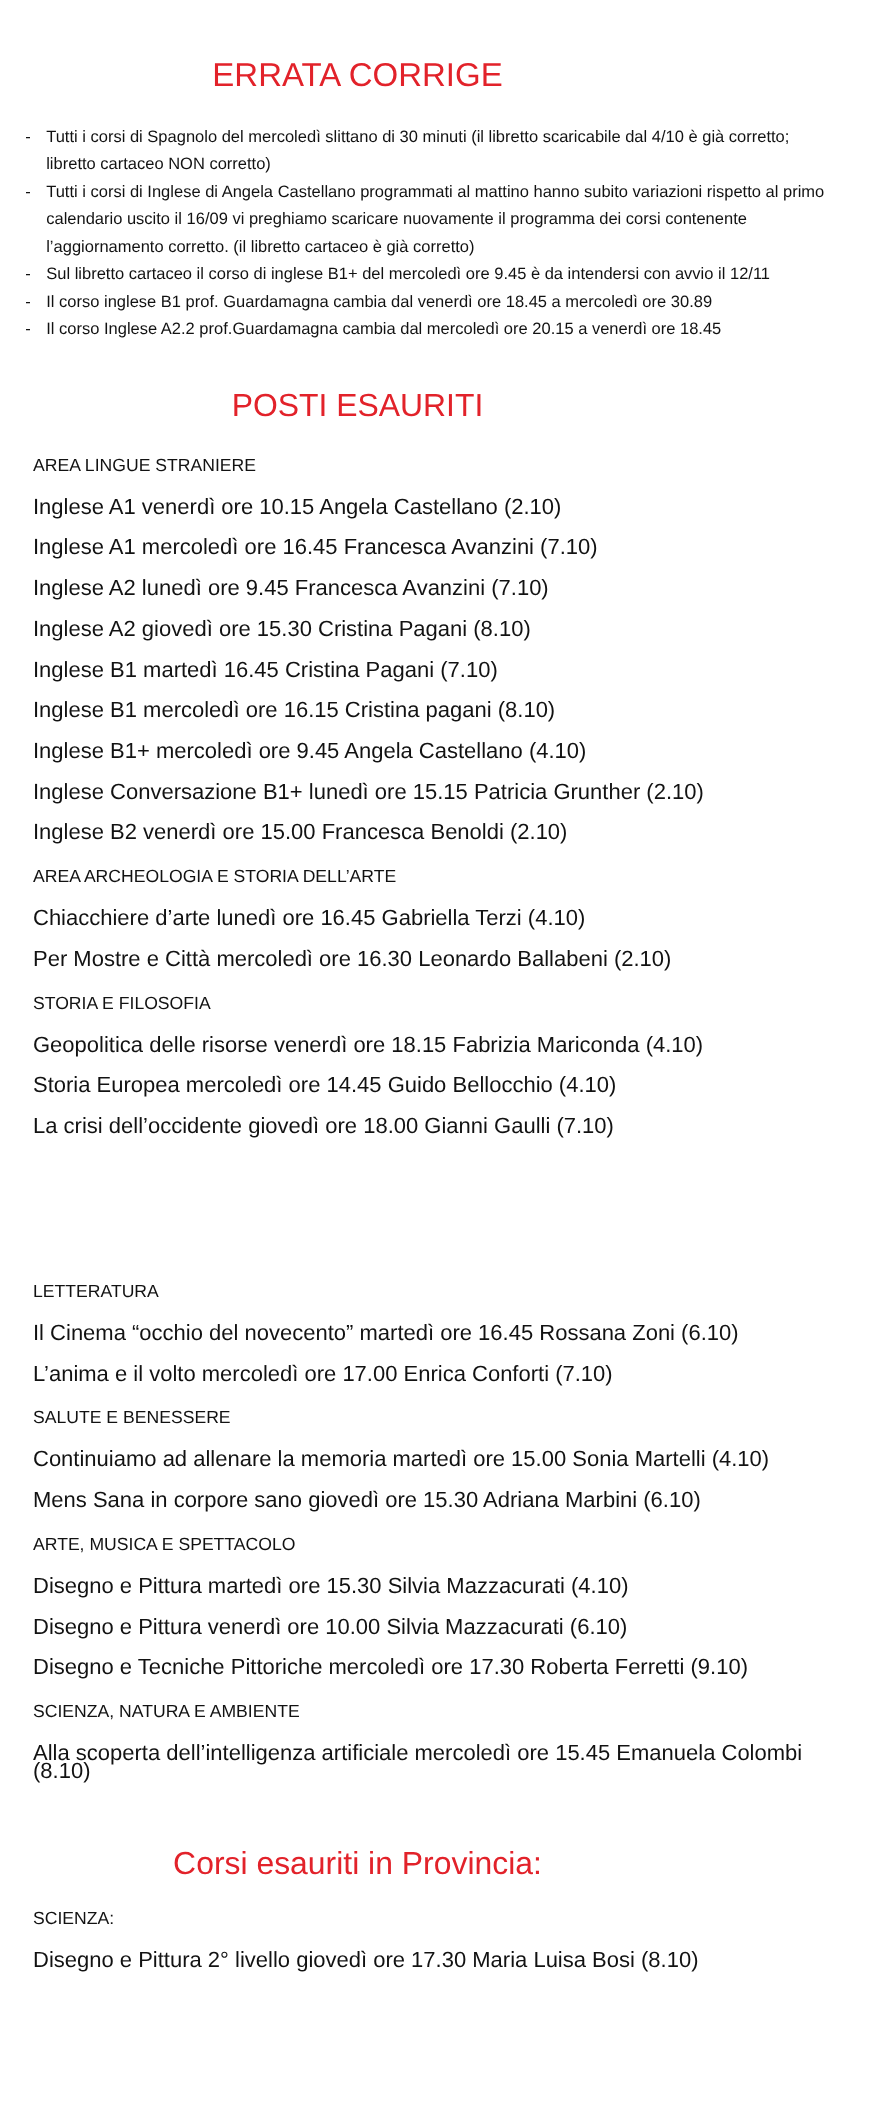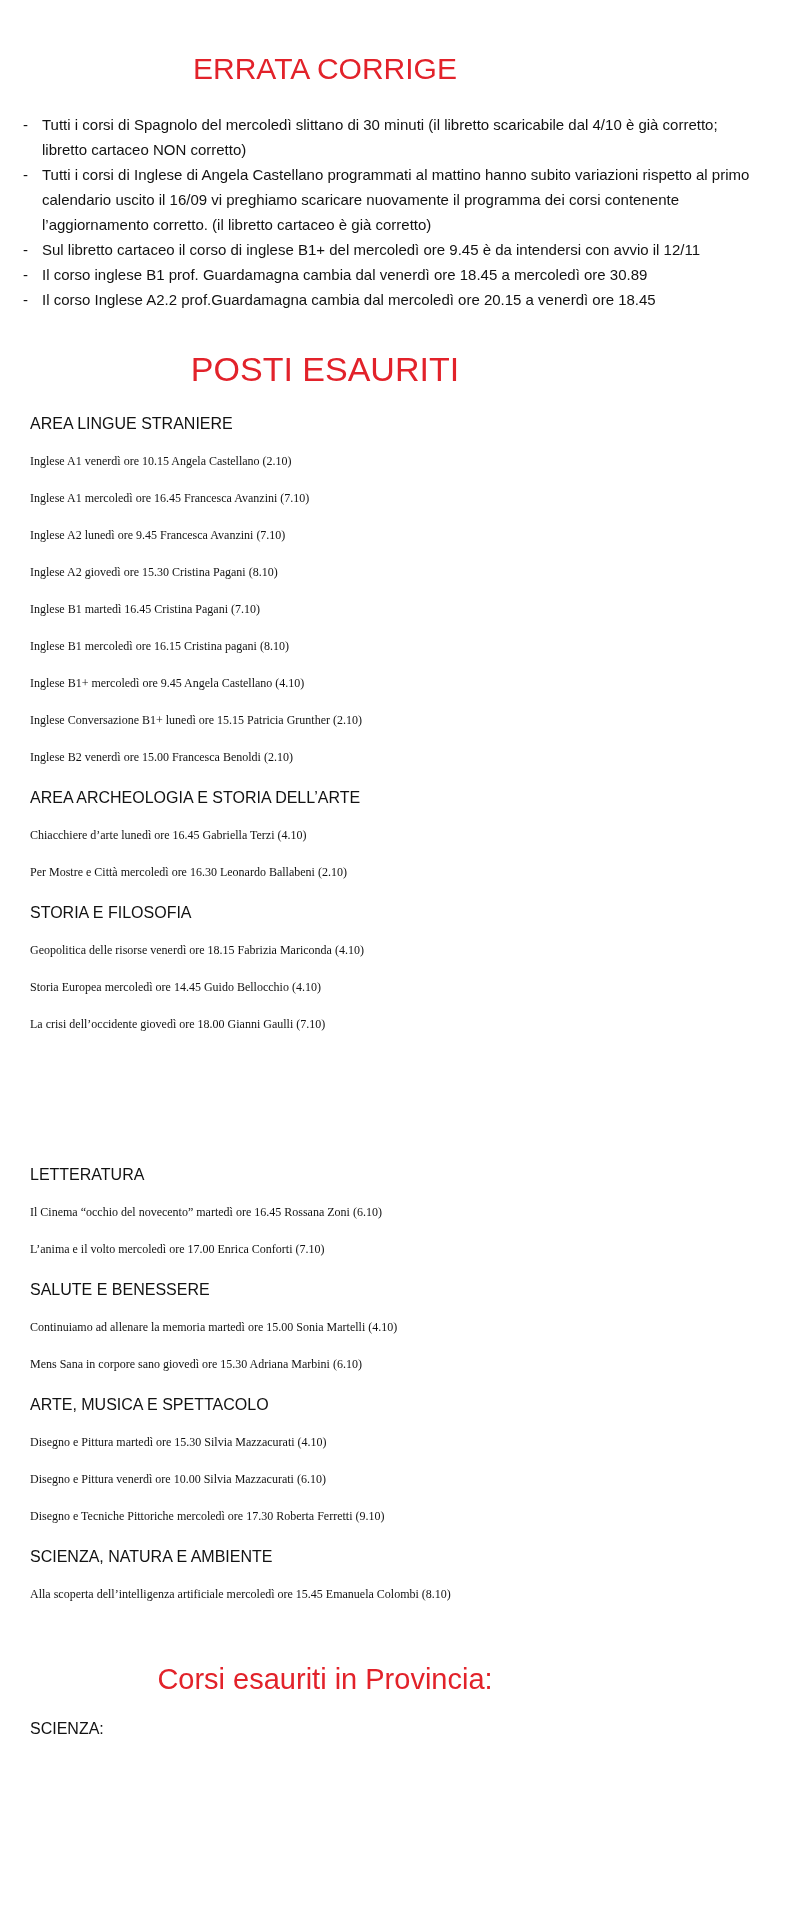--- a/index.html
+++ b/index.html
@@ -15,21 +15,21 @@
     overflow:hidden;
   }
   .center-col { width:590px; text-align:center; }
   .red-title {
     color:#e2222a;
     font-weight:500;
     font-size:30px;
     line-height:34px;
     margin:0 0 26px 0;
   }
-  .red-title.posti { margin:40px 0 0 0; font-size:34px; }
+  .red-title.posti { margin:40px 0 0 0; font-size:29px; }
   .red-title.provincia { margin:60px 0 0 0; font-size:29px;text-align:center; }
 
   ul.errata-list {
     list-style:none;
     margin:0; padding:0;
     width:728px;
   }
   ul.errata-list li {
     position:relative;
     padding-left:12px;
@@ -43,24 +43,23 @@
   }
 
   h2.section-heading {
     font-size:16px;
     line-height:16px;
     font-weight:normal;
     margin:25px 0 0 0;
   }
   h2.section-heading.first { margin-top:30px; }
   p.course {
-    font-size:12px;
+    font-size:20px;
     line-height:16px;
     margin:21px 0 0 0;
-    font-family:Liberation Serif, serif;
   }
   .page-gap { height:110px; }
   .felino-heading { margin-top:28px; }
 
   .page-number {
     position:absolute;
     right:8px; bottom:8px;
     font-size:7px;
     color:#7a8aa6;
     font-family:"Liberation Sans", sans-serif;
@@ -138,17 +137,18 @@
     <h2 class="section-heading">SCIENZA, NATURA E AMBIENTE</h2>
     <p class="course">Alla scoperta dell’intelligenza artificiale mercoledì ore 15.45 Emanuela Colombi (8.10)</p>
   </section>
 
   <div class="center-col">
     <h1 class="red-title provincia">Corsi esauriti in Provincia:</h1>
   </div>
 
   <section>
     <h2 class="section-heading felino-heading">SCIENZA:</h2>
+    <p class="course">Disegno e Pittura 2° livello giovedì ore 17.30 Maria Luisa Bosi (8.10)</p>
   </section>
 
   <div class="page-number">10</div>
 
 </div>
 
 </body></html>

